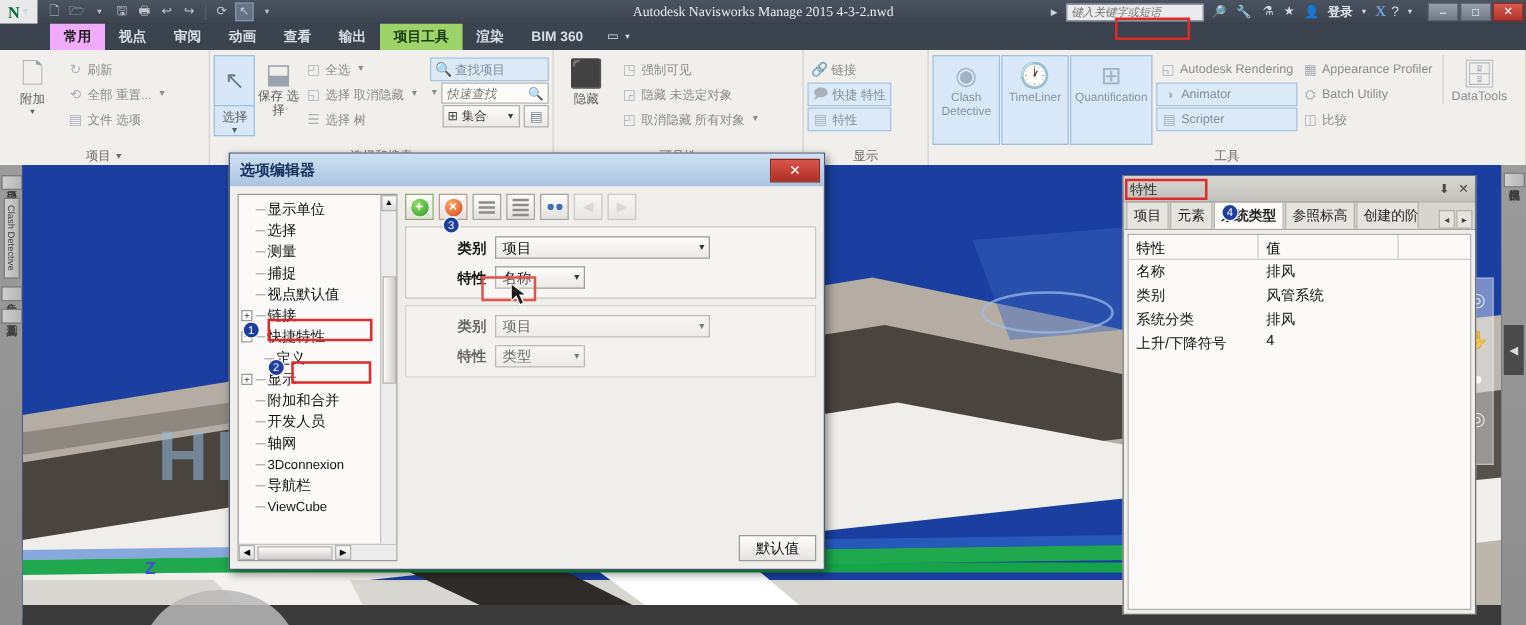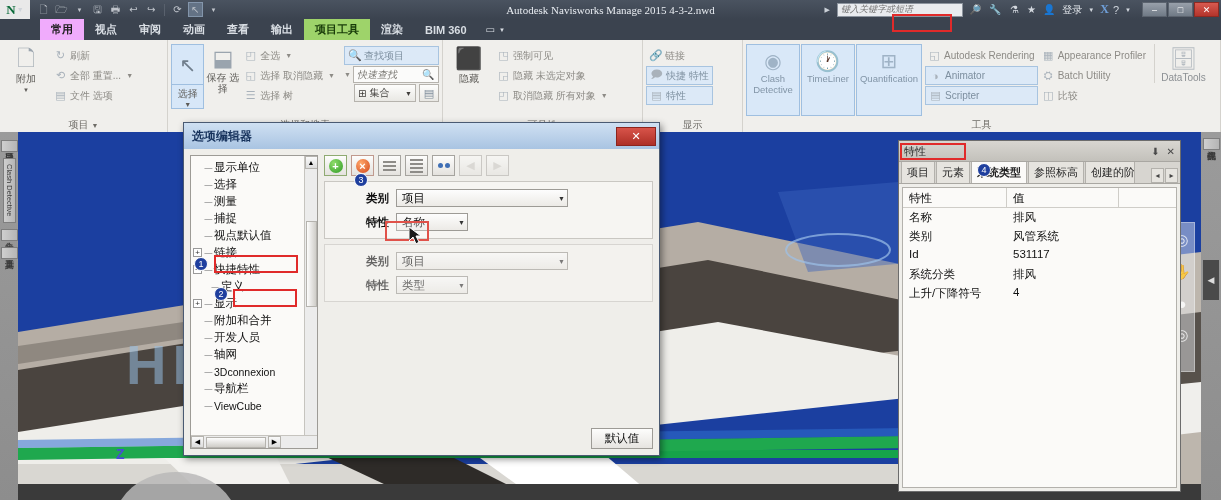--- a/index.html
+++ b/index.html
@@ -29,26 +29,26 @@
   }
   .qat-sep { width: 1px; height: 12px; background: #59616d; margin: 0 2px; }
   .qat-btn.active { background: #6a7a8e; border: 1px solid #8fa3ba; }
   .title-text {
     position: absolute; left: 0; right: 0; text-align: center;
     color: #e8ecf1; font-size: 11px; white-space: nowrap; pointer-events: none; font-family: Liberation Serif, serif;
   }
   .title-right { margin-left: auto; display: flex; align-items: center; gap: 4px; padding-right: 2px; }
   .search-arrow { color: #cbd1d8; font-size: 7px; margin-right: 3px; }
   .search-input {
-    width: 126px; height: 14px; background: #e9ebee; border: 1px solid #8c949e;
-    font-size: 9px; color: #8b8f95; padding: 0 3px; font-family: Liberation Mono, monospace;
+    width: 110px; height: 14px; background: #e9ebee; border: 1px solid #8c949e;
+    font-size: 9px; color: #8b8f95; padding: 0 3px; font-family: Liberation Serif, serif;
     font-style: italic;
   }
   .tb-icon { color: #d2d7de; font-size: 10px; padding: 0 2px; }
-  .signin { color: #e6eaef; font-size: 10px; font-weight: normal; }
+  .signin { color: #e6eaef; font-size: 10px; font-weight: bold; }
   .x-blue { color: #6f9fd8; font-size: 12px; font-weight: bold; font-family: "Liberation Serif", serif; }
   .help-c { color: #cfd5dc; font-size: 11px; }
   .wbtns { display: flex; margin-left: 4px; }
   .wbtn {
     width: 25px; height: 15px; margin-left: 1px;
     background: linear-gradient(#98a0aa, #707a86);
     border: 1px solid #5b636e; color: #fff; font-size: 9px;
     display: flex; align-items: center; justify-content: center;
   }
   .wbtn.close { background: linear-gradient(#d85a50, #b3342b); border-color: #8e2a22; }
@@ -652,24 +652,20 @@
           </div>
           <div class="pt-row">
             <div class="c1">名称</div>
             <div class="c2">排风</div>
           </div>
           <div class="pt-row">
             <div class="c1">类别</div>
             <div class="c2">风管系统</div>
           </div>
           <div class="pt-row">
-            <div class="c1">Id</div>
-            <div class="c2">531117</div>
-          </div>
-          <div class="pt-row">
             <div class="c1">系统分类</div>
             <div class="c2">排风</div>
           </div>
           <div class="pt-row">
             <div class="c1">上升/下降符号</div>
             <div class="c2">4</div>
           </div>
         </div>
       </div>
     </div>

